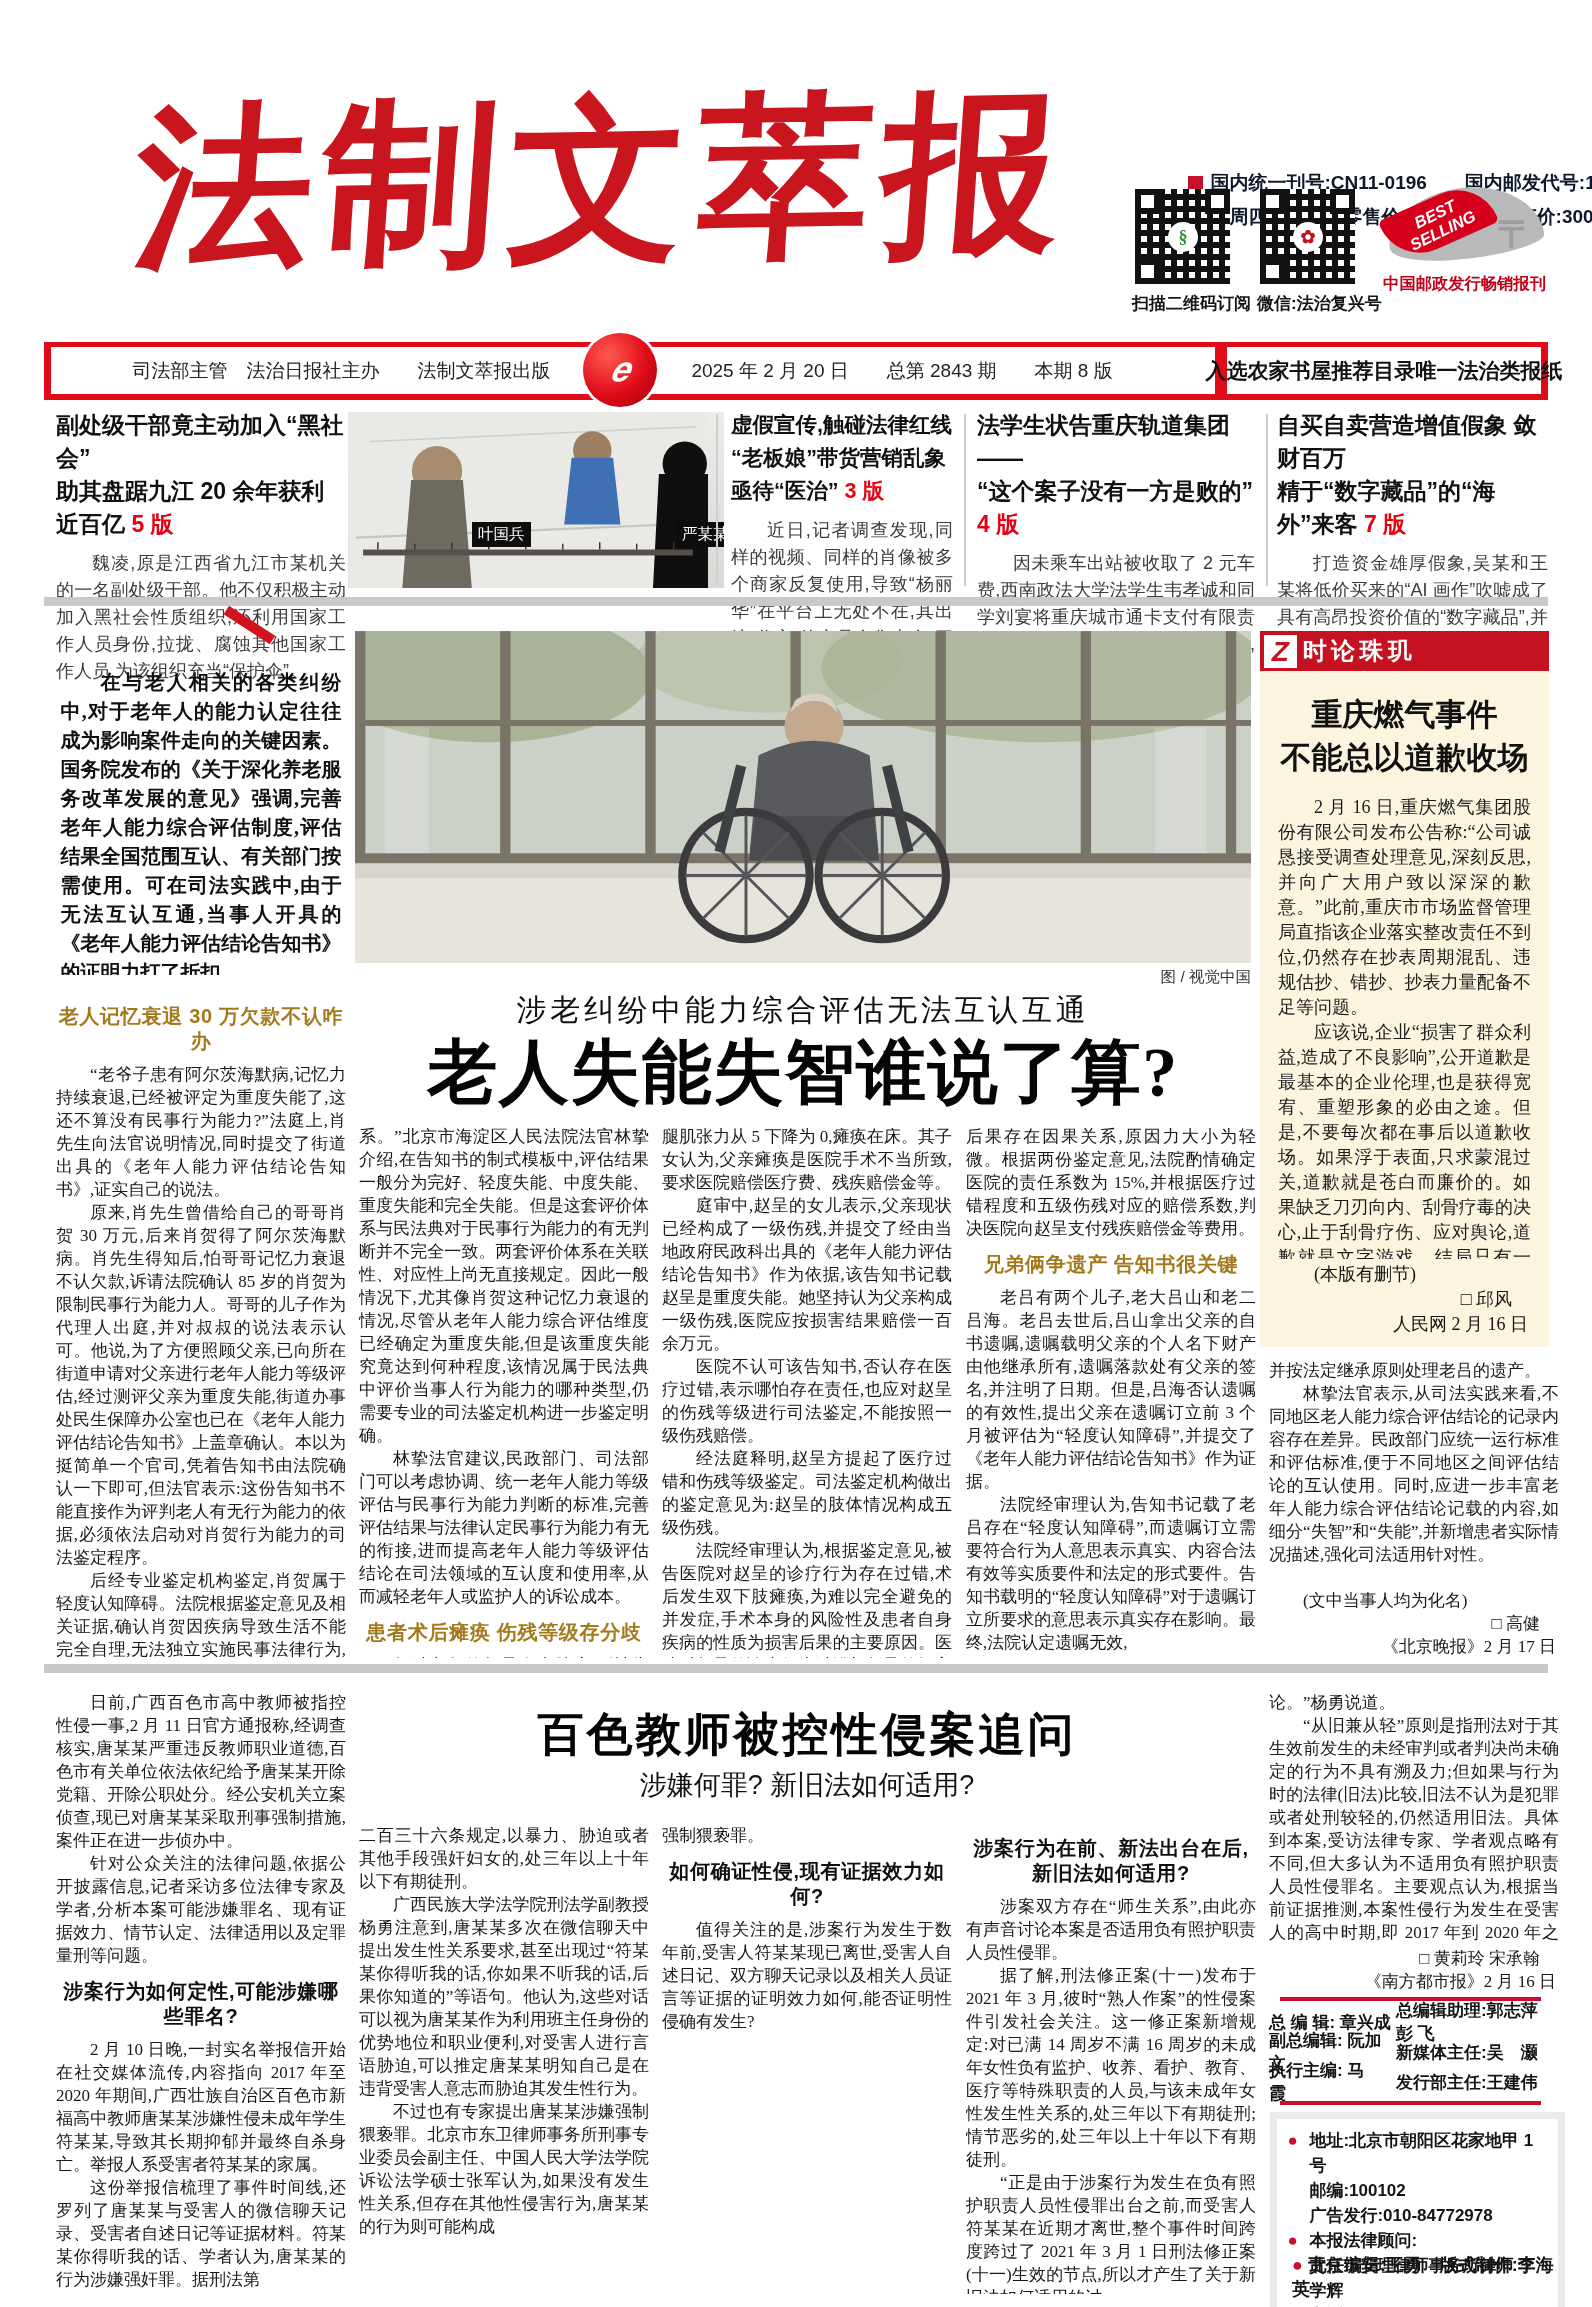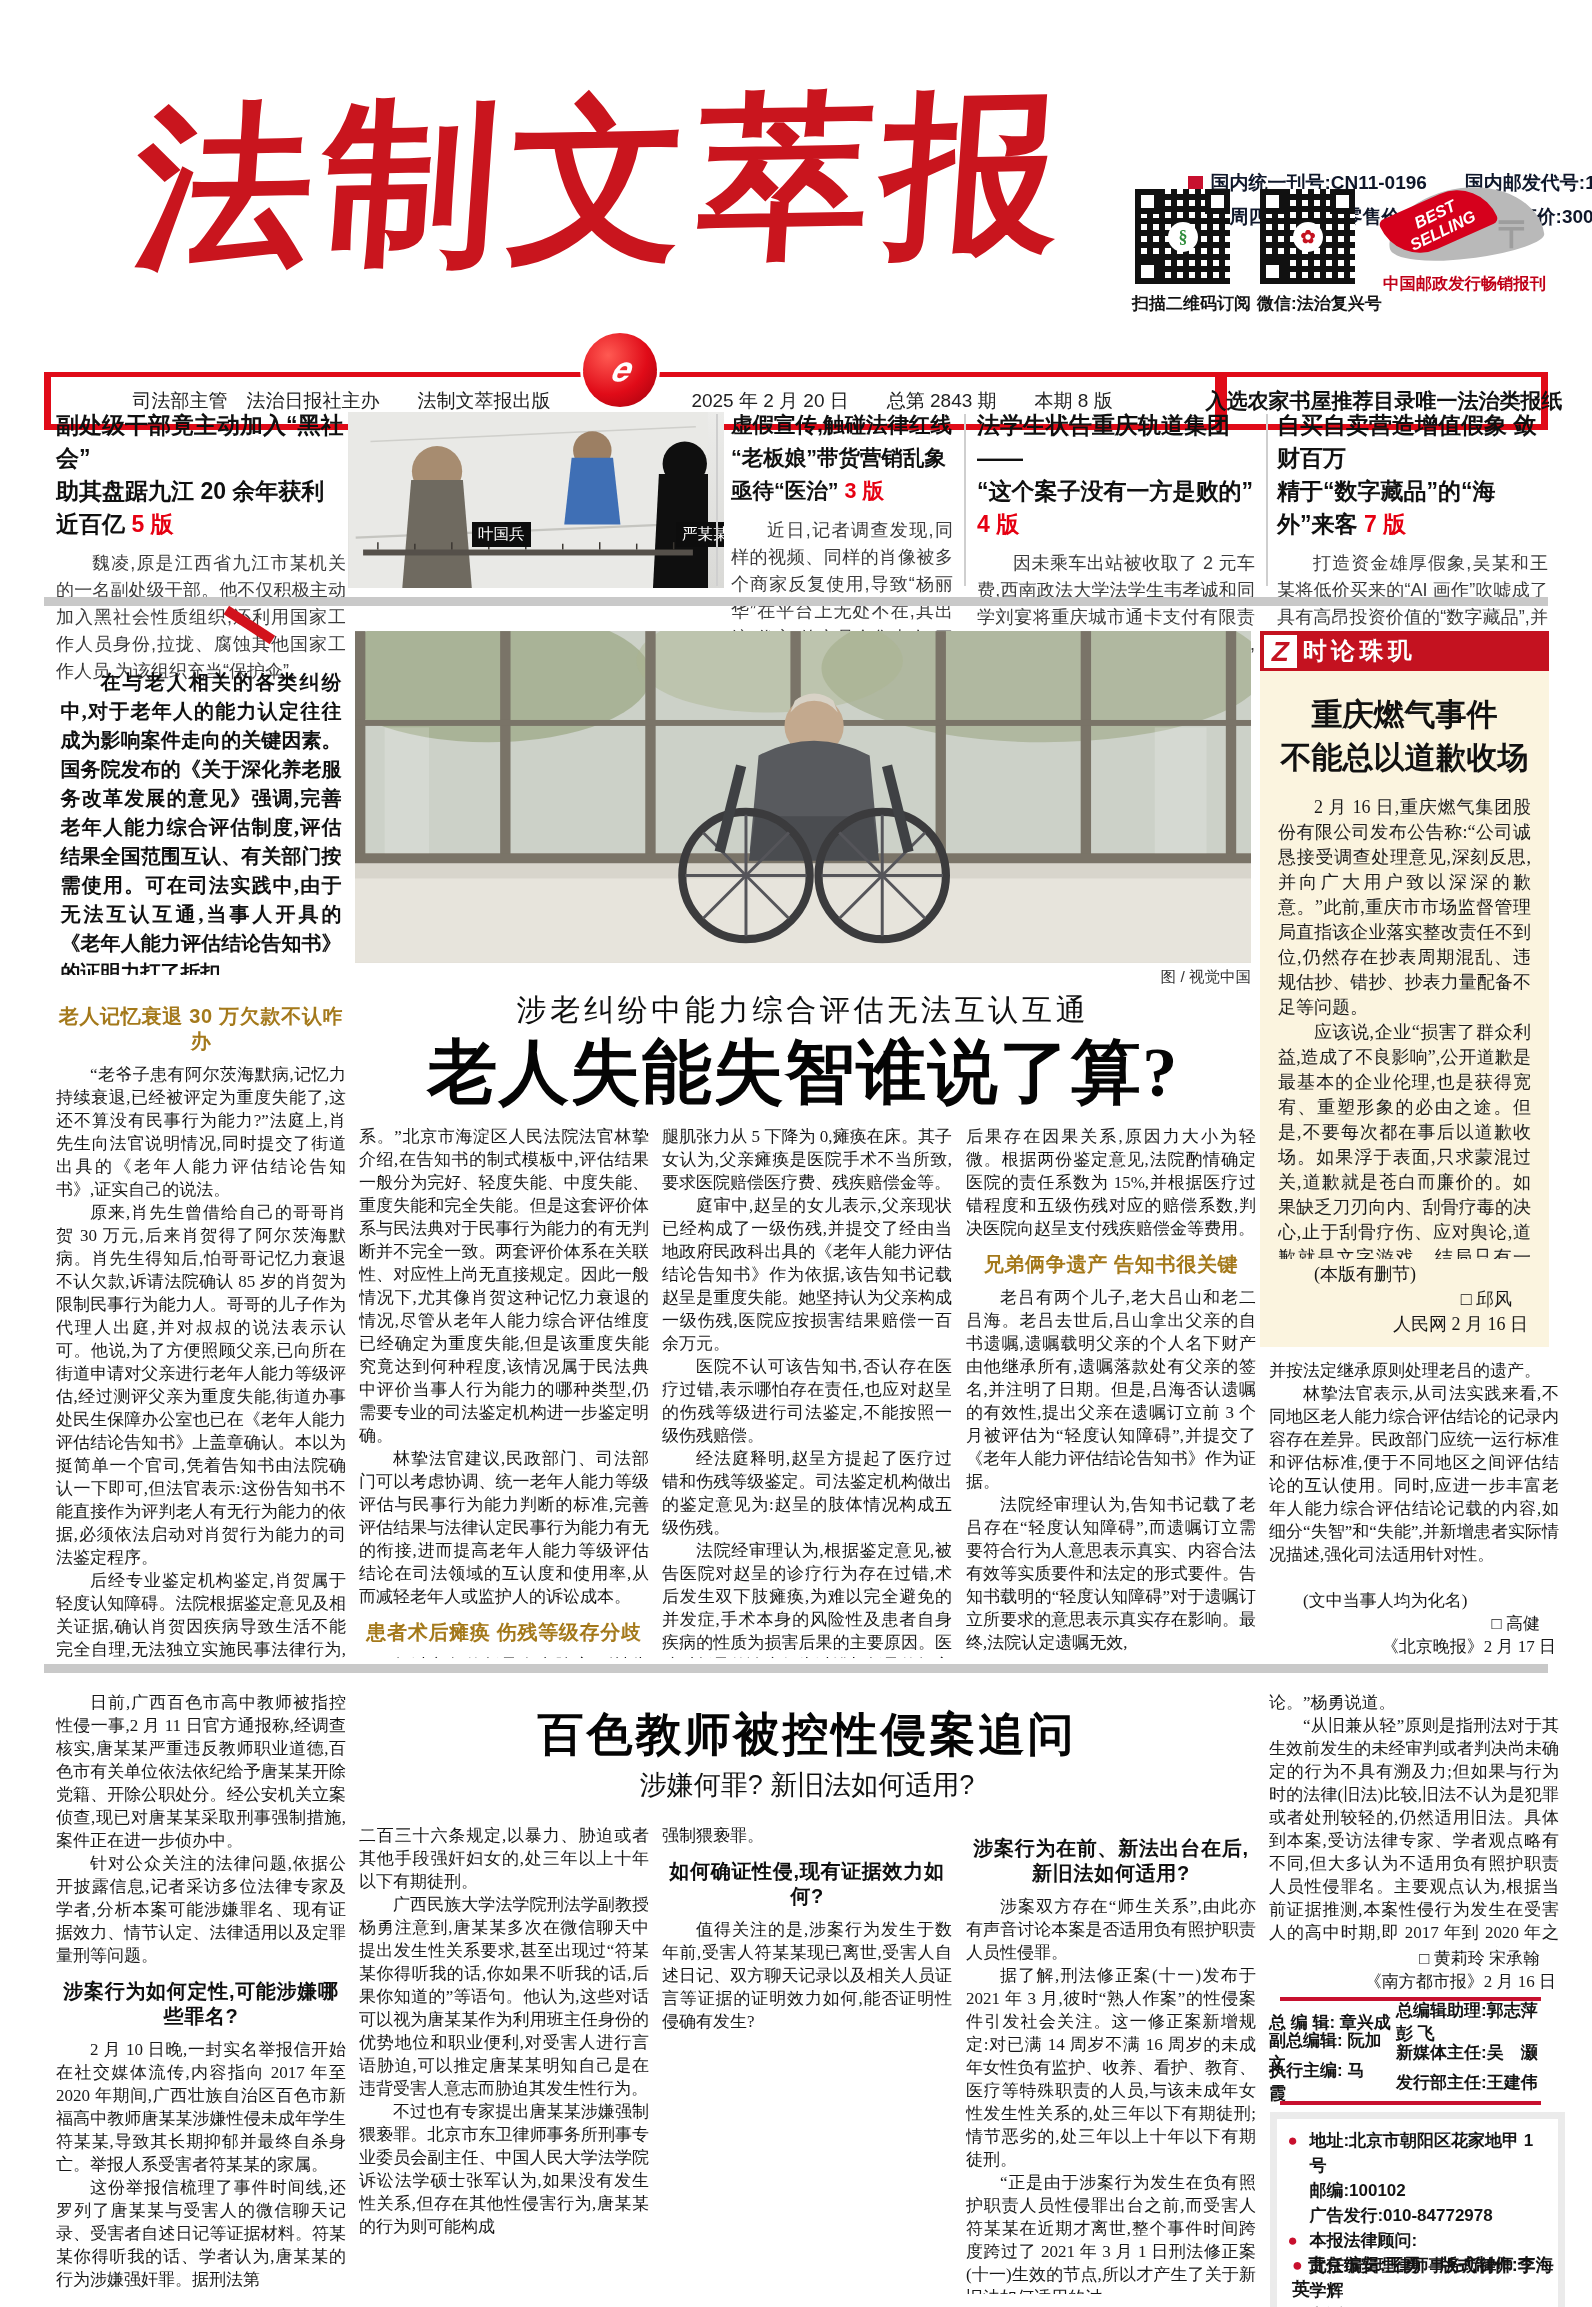--- a/index.html
+++ b/index.html
@@ -28,21 +28,21 @@
   .badge .ribbon{position:absolute;left:1.5px;top:13.3px;width:111px;height:49px;background:#d6001c;
     border-radius:6px 44px 6px 44px;transform:rotate(-24deg);display:flex;align-items:center;justify-content:center;}
   .badge .ribbon span{color:#fff;font-family:"Liberation Sans",sans-serif;font-style:italic;font-weight:bold;
     font-size:16.3px;line-height:18px;text-align:center;transform:rotate(-2deg);}
   .badge .post{position:absolute;right:13.3px;top:25px;font-size:38px;color:#9d9d9d;font-weight:900;
     font-family:"Liberation Sans",sans-serif;}
   .badge .cap{position:absolute;left:0;bottom:0;width:167px;text-align:center;color:#c00018;
     font-family:"Liberation Sans",sans-serif;font-weight:bold;font-size:16.3px;white-space:nowrap;}
 
   
-  .header-bar{left:44px;top:342px;width:1504px;height:58px;background:#e00b18;margin-top:30px;}
+  .header-bar{left:44px;top:342px;width:1504px;height:58px;background:#e00b18;}
   .hb-white{position:absolute;top:5.2px;height:47px;background:#fff;display:flex;align-items:center;}
   .hb-left{left:7.4px;width:1164px;}
   .hb-right{left:1183px;width:314px;justify-content:center;}
   .hb-text{font-family:"Liberation Sans",sans-serif;font-size:19px;color:#222;white-space:nowrap;}
   .hb-slogan{font-family:"Liberation Sans",sans-serif;font-weight:bold;font-size:21px;color:#111;white-space:nowrap;}
   .hb-logo{left:583px;top:333px;width:74px;height:74px;border-radius:50%;
     background:radial-gradient(circle at 34% 30%,#ff5a52 0%,#e00b18 55%,#9d000c 100%);
     display:flex;align-items:center;justify-content:center;color:#fff;font-size:34px;font-style:italic;
     box-shadow:0 0 0 3px #fff;}
 

